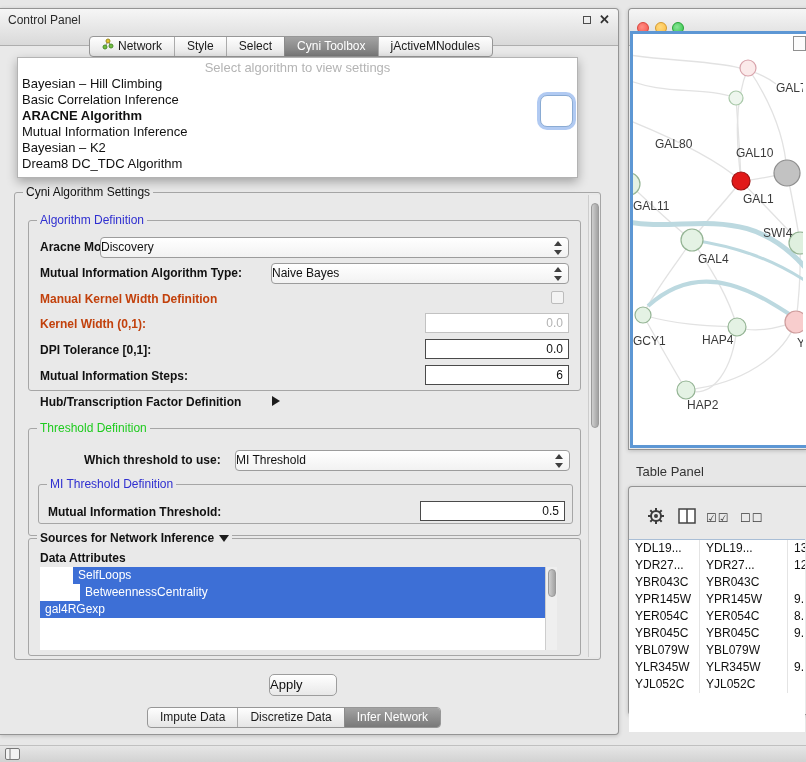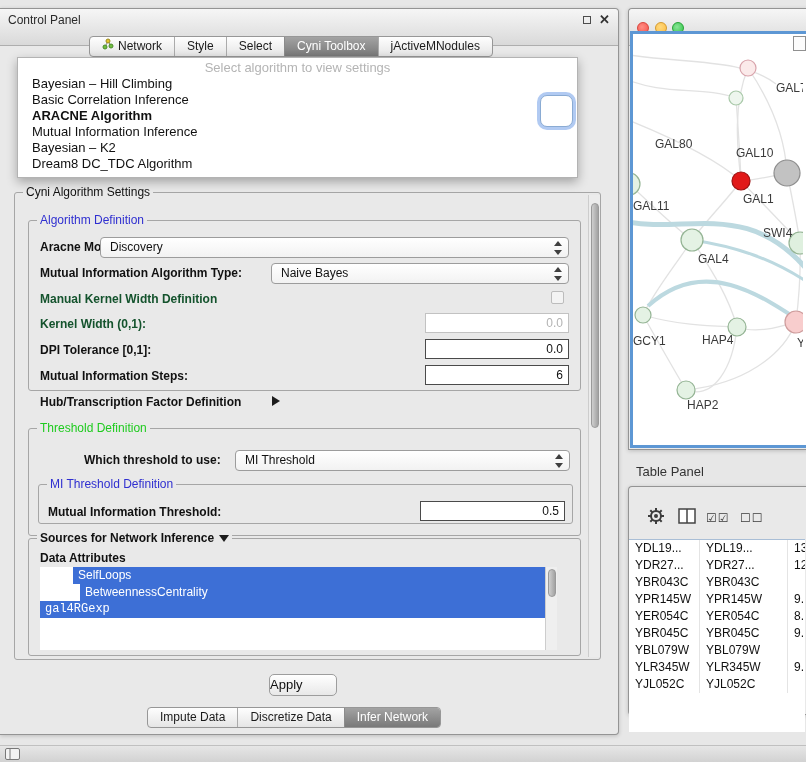--- a/index.html
+++ b/index.html
@@ -16,33 +16,33 @@
   
   .segmented{position:absolute;display:flex;height:21px;border:1px solid #979797;border-radius:4px;background:linear-gradient(#fefefe,#e5e5e5)}
   .seg{font-size:12px;line-height:19px;padding:0 12px;border-left:1px solid #ababab;color:#1a1a1a;display:flex;align-items:center;gap:4px;white-space:nowrap}
   .seg:first-child{border-left:none;border-radius:3px 0 0 3px}
   .seg:last-child{border-radius:0 3px 3px 0}
   .seg.active{background:linear-gradient(#a3a3a3,#797979);color:#fff;border-left-color:#8b8b8b}
 
   
   #algo-popup{position:absolute;left:17px;top:57px;width:561px;background:#fff;border:1px solid #b3b3b3;box-shadow:0 4px 10px rgba(0,0,0,.3);z-index:20;padding:2px 0 5px}
   .popup-placeholder{color:#b4b4b4;font-size:13px;text-align:center;height:16px;line-height:16px}
-  .popup-item{font-size:13px;height:16px;line-height:16px;padding-left:14px}
+  .popup-item{font-size:13px;height:16px;line-height:16px;padding-left:4px}
   .popup-item.selected{font-weight:bold}
   #focus-box{position:absolute;left:540px;top:95px;width:33px;height:32px;background:#fff;border:1px solid #8aabd3;border-radius:7px;box-shadow:0 0 0 3px rgba(100,150,230,.5);z-index:30}
 
   
   .groupbox{position:absolute;border:1px solid #a6a6a6;border-radius:3px}
   .gtitle{position:absolute;left:8px;top:-8px;font-size:12px;background:#e9e9e9;padding:0 3px;white-space:nowrap}
   .blue{color:#2f2fd0}.green{color:#1ecb1e}
   .bold{font-weight:bold}
 
   .flabel{position:absolute;font-weight:bold;font-size:12px;white-space:nowrap}
-  .flabel.dis{color:#14532d}
-  .combo{position:absolute;height:21px;background:linear-gradient(#ffffff,#f2f2f2);border:1px solid #9c9c9c;border-radius:4px;font-size:12px;line-height:19px;padding-left:9px}
+  .flabel.dis{color:#c2410c}
+  .combo{position:absolute;height:21px;background:linear-gradient(#ffffff,#f2f2f2);border:1px solid #9c9c9c;border-radius:4px;font-size:12px;line-height:19px;}
   .combo-arrows{position:absolute;right:5px;top:3px;width:9px;height:14px}
   .combo-arrows:before{content:"";position:absolute;left:0;top:0;border-left:4px solid transparent;border-right:4px solid transparent;border-bottom:5px solid #3f3f3f}
   .combo-arrows:after{content:"";position:absolute;left:0;bottom:0;border-left:4px solid transparent;border-right:4px solid transparent;border-top:5px solid #3f3f3f}
   .tfield{position:absolute;height:20px;background:#fff;border:1px solid #4a4a4a;font-size:12px;line-height:18px;text-align:right;padding-right:5px}
   .tfield.dim{border-color:#c2c2c2;color:#b3b3b3}
   .checkbox{position:absolute;width:13px;height:13px;border:1px solid #bcbcbc;border-radius:2px;background:#f3f3f3}
 
   .tri-right{display:inline-block;width:0;height:0;border-top:5px solid transparent;border-bottom:5px solid transparent;border-left:8px solid #1c1c1c}
   .tri-down{display:inline-block;width:0;height:0;border-left:5px solid transparent;border-right:5px solid transparent;border-top:7px solid #1c1c1c;margin-left:5px;vertical-align:middle}
 
@@ -156,21 +156,21 @@
 <span class="flabel" style="left:48px;top:505px">Mutual Information Threshold:</span>
 <div class="tfield" style="left:420px;top:501px;width:145px">0.5</div>
 
 <div class="groupbox" style="left:28px;top:538px;width:553px;height:118px">
   <span class="gtitle bold"><span>Sources for Network Inference</span><span class="tri-down"></span></span>
 </div>
 <span class="flabel" style="left:40px;top:551px">Data Attributes</span>
 <div id="attr-list">
     <div class="list-item" style="background: rgb(61, 111, 214); margin-left: 33px;">SelfLoops</div>
     <div class="list-item" style="background: rgb(61, 111, 214); margin-left: 40px;">BetweennessCentrality</div>
-    <div class="list-item" style="background: rgb(61, 111, 214); font-family: Liberation Mono, monospace;">gal4RGexp</div>
+    <div class="list-item" style="background: rgb(61, 111, 214);">gal4RGexp</div>
   </div>
 <div class="sbar" style="left:545px;top:567px;width:12px;height:83px;background:#efefef">
   <div class="sthumb" style="top:2px;height:28px"></div>
 </div>
 
 <div id="apply-btn">Apply</div>
 
 <div id="bottom-tabs" class="segmented" style="left:147px;top:707px">
     <div class="seg">
       <span>Impute Data</span>

